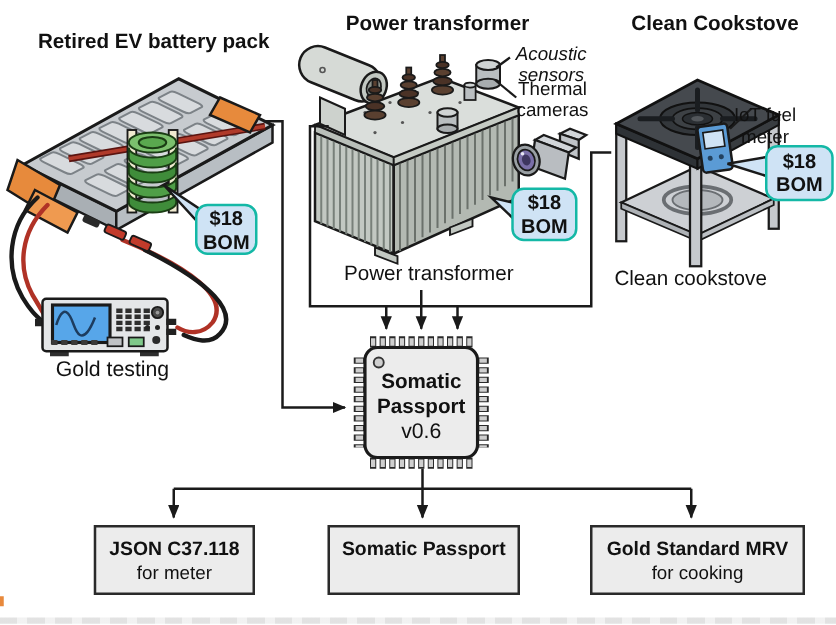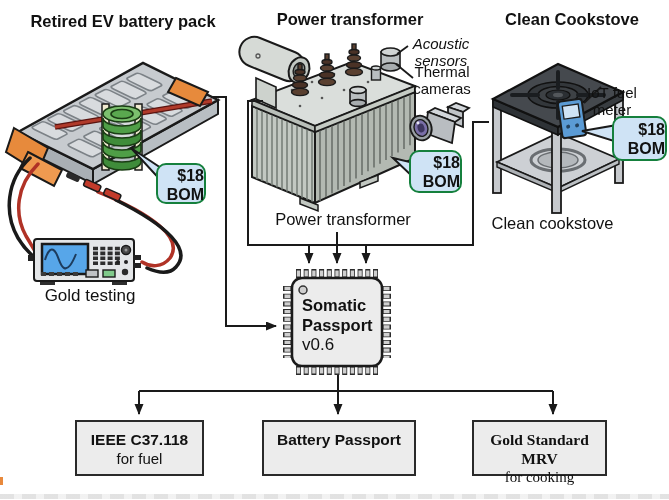--- a/index.html
+++ b/index.html
@@ -3,27 +3,27 @@
 <meta charset="utf-8">
 <style>
   html,body{margin:0;padding:0;background:#ffffff;}
   #stage{position:relative;width:669px;height:500px;background:#ffffff;overflow:hidden;
          font-family:"Liberation Sans",sans-serif;color:#111;}
   #art{position:absolute;left:0;top:0;}
   .txt{position:absolute;text-align:center;}
   .title{font-weight:bold;font-size:16.5px;}
   .caption{font-size:16.5px;}
   .small-label{font-size:15px;line-height:16.5px;}
-  .bubble{position:absolute;background:#cfe3f5;border:2px solid #15803d;border-radius:10px;
-          font-weight:bold;font-size:16px;line-height:18.5px;text-align:right;padding-top:2px;box-sizing:border-box;}
+  .bubble{position:absolute;background:#cfe3f5;border:2px solid #14b8a6;border-radius:10px;
+          font-weight:bold;font-size:16px;line-height:18.5px;text-align:center;padding-top:2px;box-sizing:border-box;}
   .outbox{position:absolute;background:#ececec;border:2px solid #2a2a2a;box-sizing:border-box;
           text-align:center;padding-top:8px;font-size:15px;line-height:19px;}
   .outbox .l1{font-weight:bold;font-size:15.5px;}
-  .chiptxt{position:absolute;left:292px;top:296px;width:90px;
-           font-weight:bold;font-size:16.5px;line-height:19.5px;padding-left:10px;}
+  .chiptxt{position:absolute;left:292px;top:296px;width:90px;text-align:center;
+           font-weight:bold;font-size:16.5px;line-height:19.5px;}
   .chiptxt .ver{font-weight:normal;font-size:17px;}
   #bottom-strip{position:absolute;left:0;top:494px;width:669px;height:5px;opacity:.6;
      background:repeating-linear-gradient(90deg,#cfcfcf 0 14px,#e9e9e9 14px 22px);}
   #orange-artifact{position:absolute;left:0;top:477px;width:3px;height:8px;background:#e8893c;}
 </style>
 </head>
 <body>
 
 <div id="stage">
 
@@ -272,21 +272,21 @@
     <path d="M601,87 L584,103"></path>
   </g>
 
   <g fill="#cfe3f5" stroke="#1a1a1a" stroke-width="2">
     <polygon points="131,148 164,170 164,184"></polygon>
     <polygon points="393,158 414,163 414,178"></polygon>
     <polygon points="582,131 617,125 617,142"></polygon>
   </g>
 </svg>
 
-<div class="txt title" style="left:28px;top:12px;width:190px;">Retired EV battery pack</div>
+<div class="txt title" style="left:28px;top:24px;width:190px;">Retired EV battery pack</div>
 <div class="txt title" style="left:255px;top:10px;width:190px;">Power transformer</div>
 <div class="txt title" style="left:477px;top:10px;width:190px;">Clean Cookstove</div>
 
 <div class="txt small-label" style="left:405px;top:36px;width:72px;font-style:italic;">Acoustic sensors</div>
 <div class="txt small-label" style="left:405px;top:64px;width:74px;">Thermal cameras</div>
 <div class="txt small-label" style="left:578px;top:53px;width:68px;margin-top:32px;">IoT fuel meter</div>
 
 <div class="txt caption" style="left:35px;top:286px;width:110px;font-size:17px;">Gold testing</div>
 <div class="txt caption" style="left:273px;top:210px;width:140px;">Power transformer</div>
 <div class="txt caption" style="left:485px;top:214px;width:135px;">Clean cookstove</div>
@@ -304,26 +304,26 @@
   <div>BOM</div>
 </div>
 
 <div class="chiptxt">
   <div>Somatic</div>
   <div>Passport</div>
   <div class="ver">v0.6</div>
 </div>
 
 <div class="outbox" style="left:75px;top:420px;width:129px;height:56px;">
-  <div class="l1">IEEE C37.118</div>
-  <div>for fuel</div>
+  <div class="l1">JSON C37.118</div>
+  <div>for meter</div>
 </div>
 <div class="outbox" style="left:262px;top:420px;width:154px;height:56px;">
-  <div class="l1">Battery Passport</div>
-</div>
-<div class="outbox" style="left:472px;top:420px;width:135px;height:56px;font-family:Liberation Serif, serif;">
+  <div class="l1">Somatic Passport</div>
+</div>
+<div class="outbox" style="left:472px;top:420px;width:172px;height:56px;">
   <div class="l1">Gold Standard MRV</div>
   <div>for cooking</div>
 </div>
 
 <div id="bottom-strip"></div>
 <div id="orange-artifact"></div>
 </div>
 
 </body></html>

